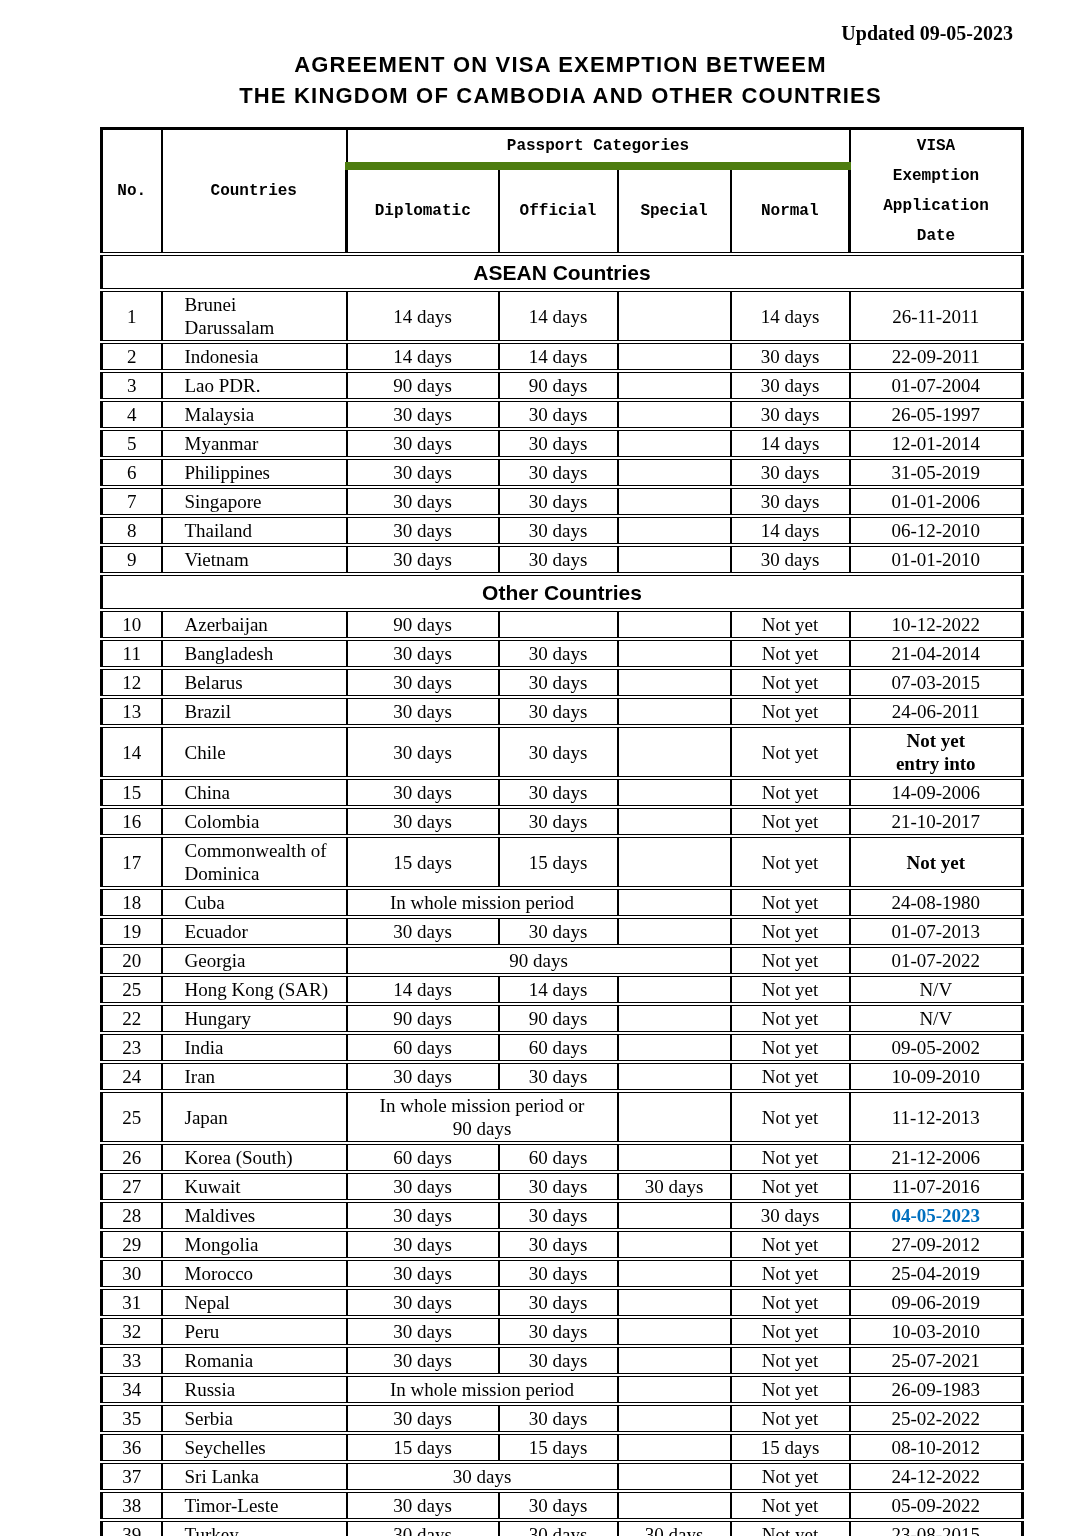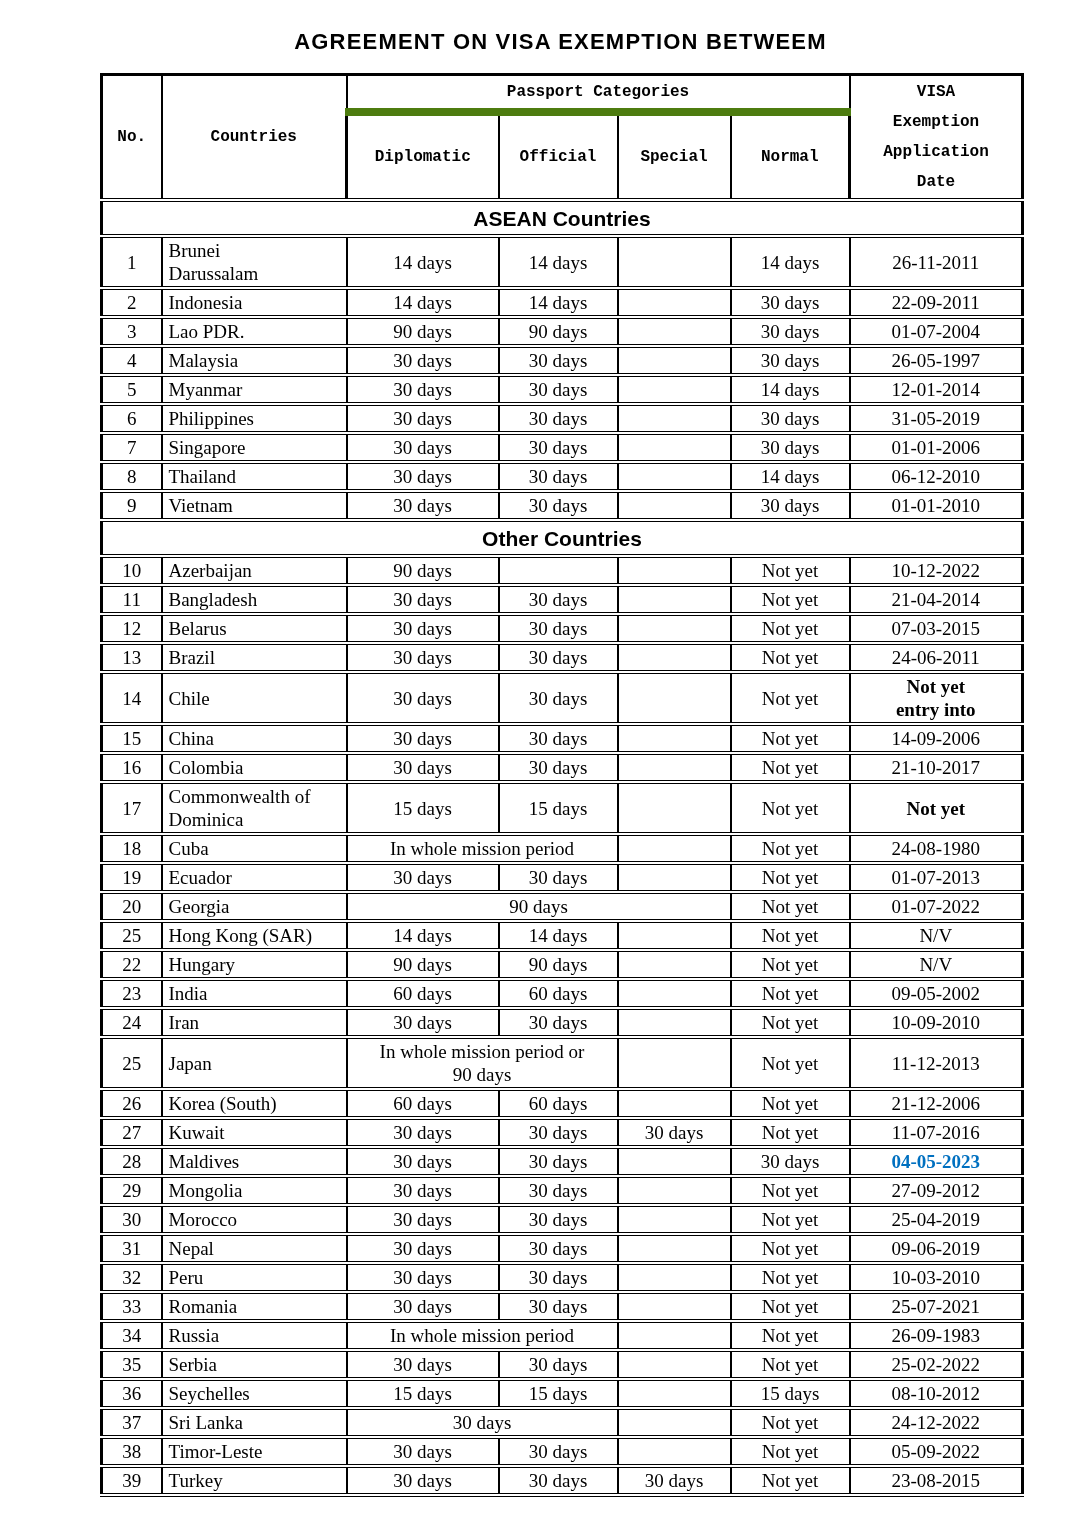--- a/index.html
+++ b/index.html
@@ -70,44 +70,46 @@
   .vtable th.th-passport { border-bottom: 2px solid #000; }
   .vtable tr.hdr-cat th { border-top: 8px solid #4d7c0f; }
   .vtable th.th-visa { line-height: 30px; }
 
   .vtable td {
     font-size: 19px;
     line-height: 23px;
   }
   .vtable td.country {
     text-align: left;
-    padding-left: 6px;
+    padding-left: 22px;
   }
   .vtable td.section-cell {
     font-family: "Liberation Sans", sans-serif;
     font-weight: bold;
     font-size: 21px;
     height: 30px;
     text-align: center;
   }
   .vtable td.bold { font-weight: bold; }
   .vtable td.highlight {
     font-weight: bold;
     color: var(--hl-color, #0070C0);
   }
 </style>
 </head>
 <body>
 
 <div class="page">
   <div class="content">
 
+    <div class="updated">Updated 09-05-2023</div>
 
     <div class="title">
       <div>AGREEMENT ON VISA EXEMPTION BETWEEM</div>
+      <div>THE KINGDOM OF CAMBODIA AND OTHER COUNTRIES</div>
     </div>
 
     <table class="vtable">
       <colgroup>
         <col style="width:60px">
         <col style="width:185px">
         <col style="width:152px">
         <col style="width:119px">
         <col style="width:113px">
         <col style="width:119px">

